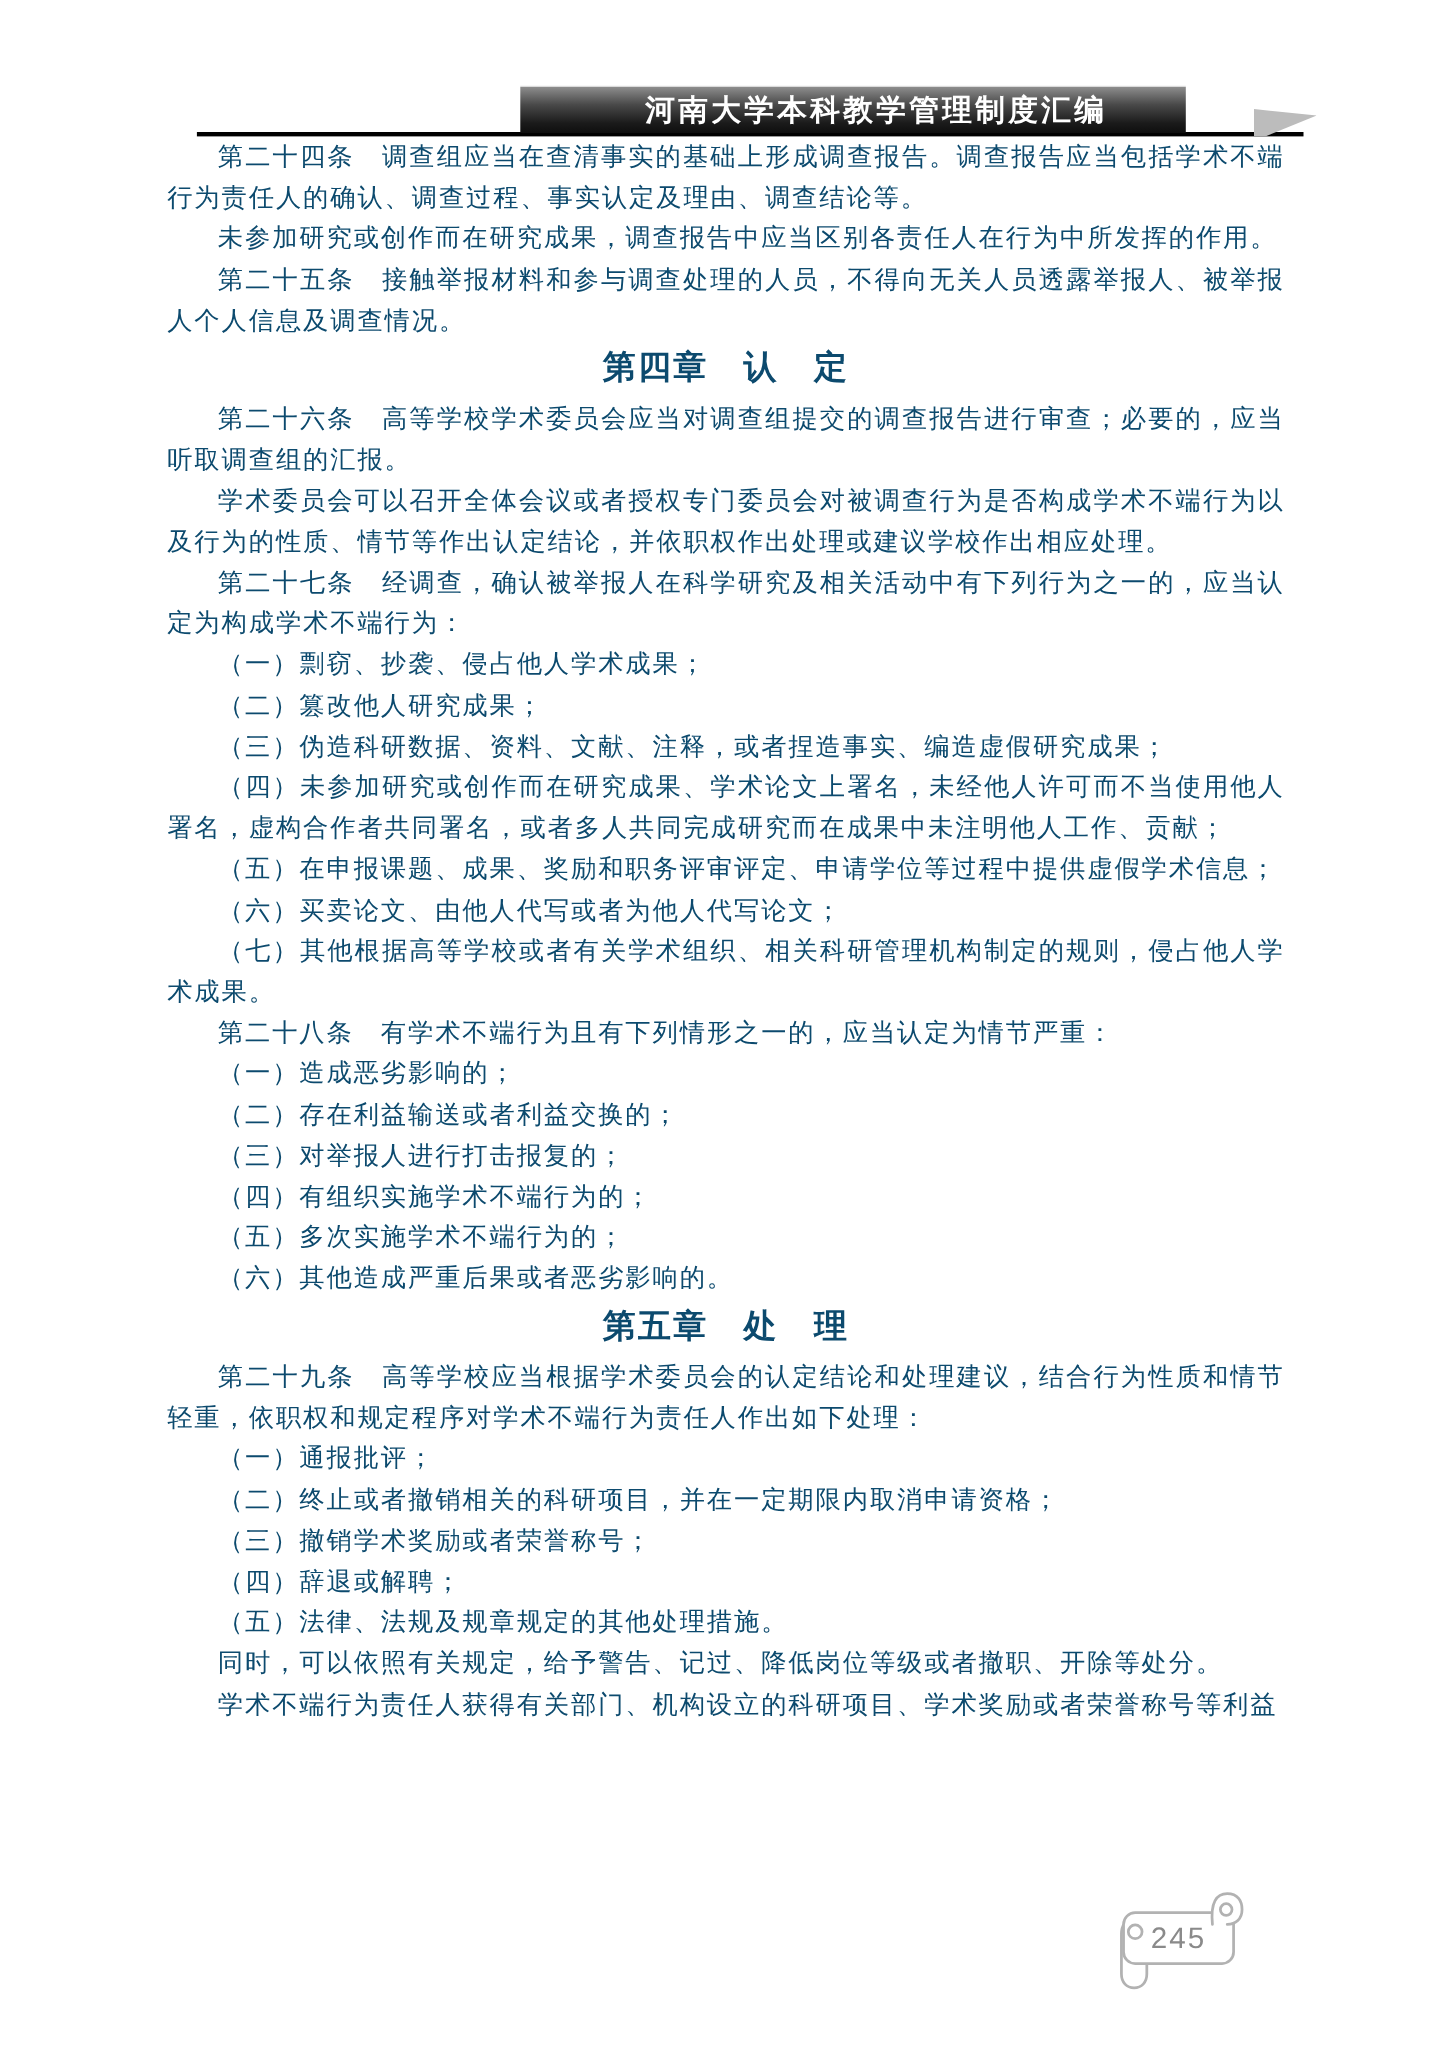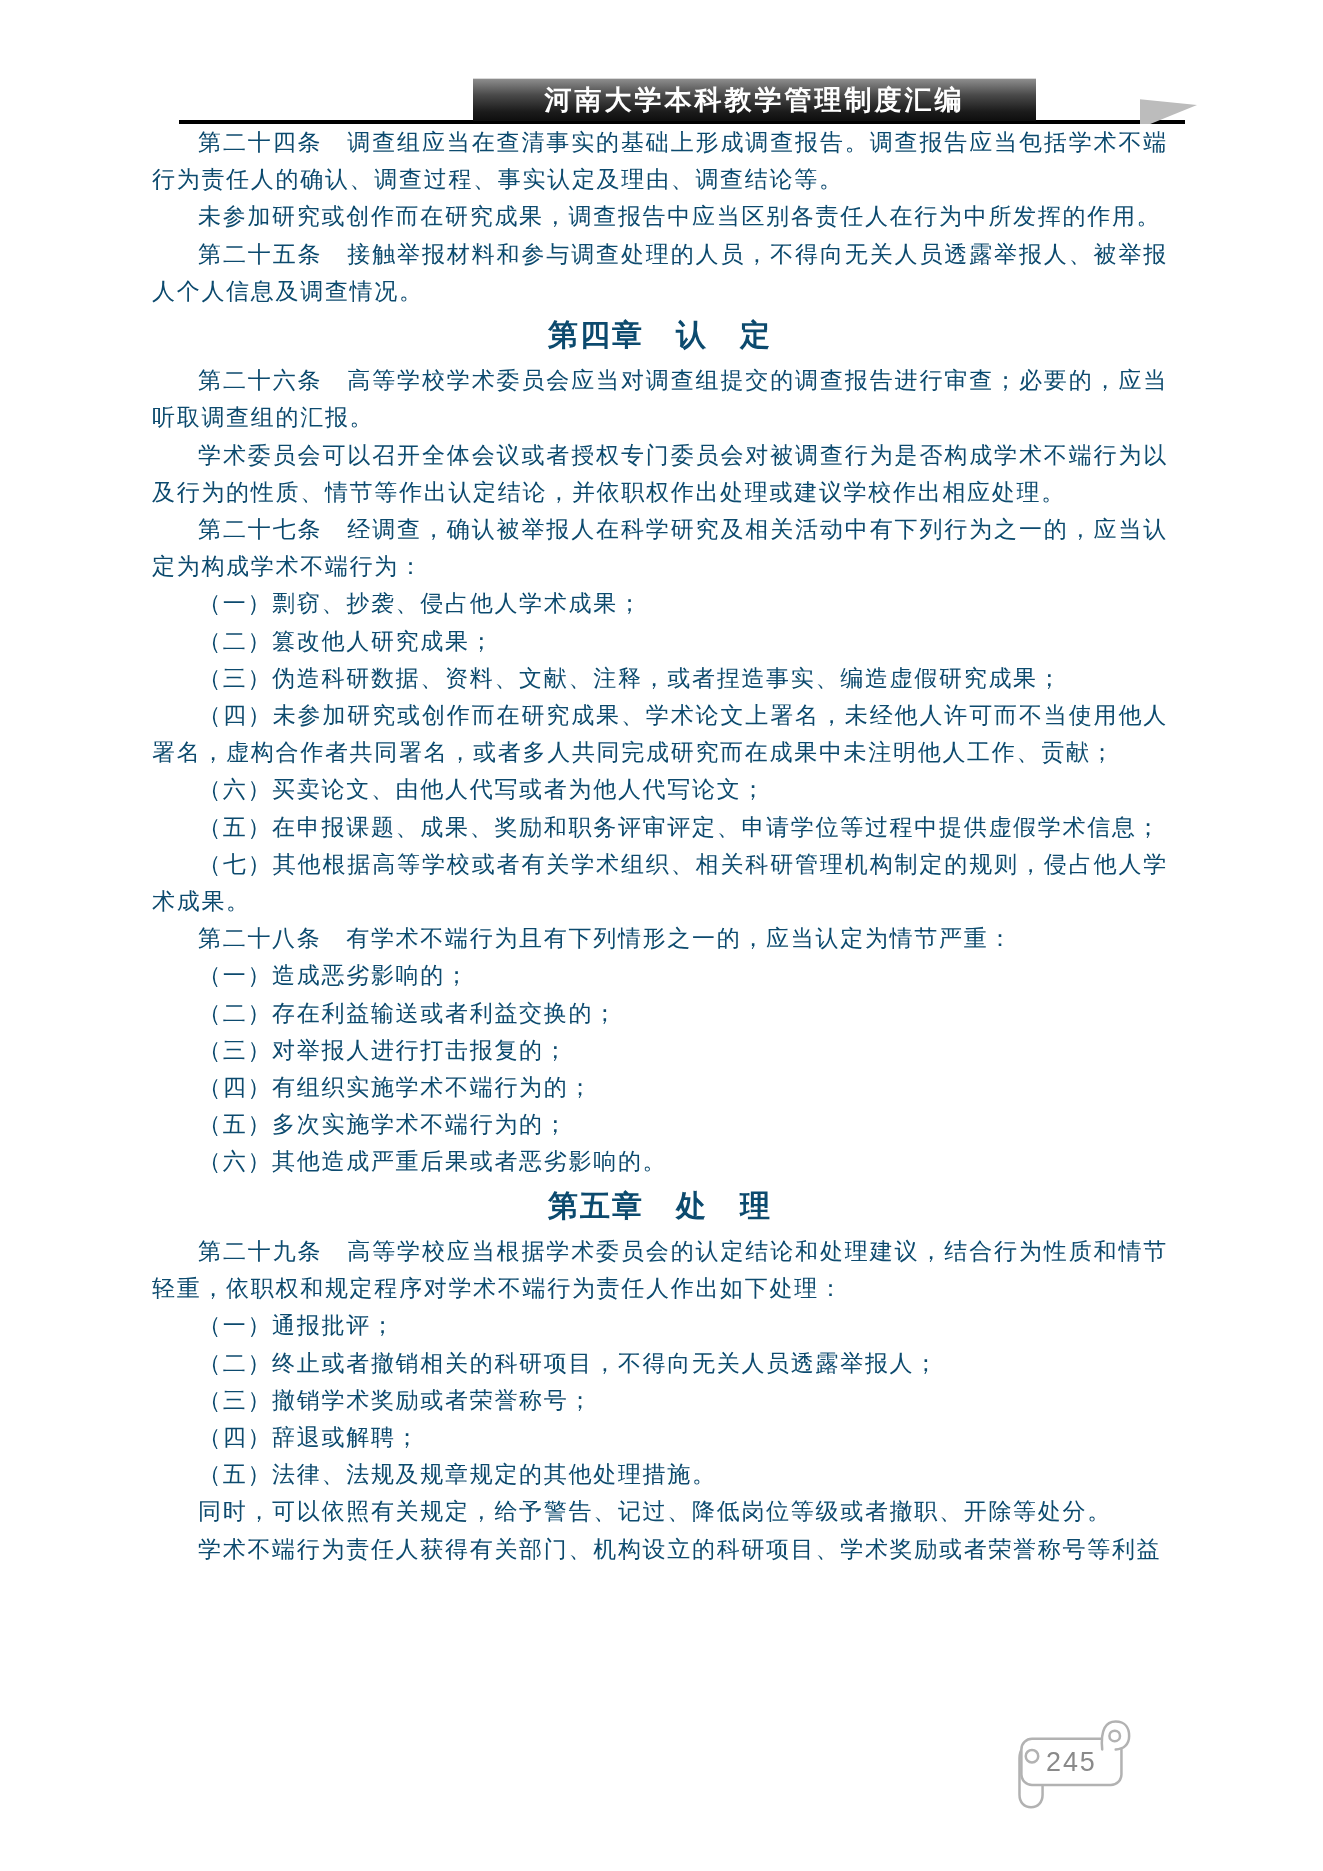--- a/index.html
+++ b/index.html
@@ -13,21 +13,21 @@
   
   .header-rule{
     position:absolute;left:179px;top:120px;
     width:1006px;height:4px;background:#000000;
   }
   .header-banner{
     position:absolute;left:473px;top:78px;
     width:563px;height:42px;
     background:linear-gradient(180deg,#8d8d8d 0%,#4a4a4a 38%,#1b1b1b 78%,#0e0e0e 100%);
     border-top:1px solid #d9d9d9;
-    display:flex;align-items:center;justify-content:center;
+    display:flex;align-items:center;justify-content:center;padding-left:42px;
   }
   .header-banner .title{
     color:#ffffff;
     font-size:27px;font-weight:bold;
     letter-spacing:3px;
     font-family:"Liberation Serif","DejaVu Serif",serif;
     white-space:nowrap;
   }
   .banner-arrow{
     position:absolute;left:1140px;top:97px;
@@ -82,34 +82,34 @@
       <p class="para">未参加研究或创作而在研究成果，调查报告中应当区别各责任人在行为中所发挥的作用。</p>
       <p class="para">第二十五条　接触举报材料和参与调查处理的人员，不得向无关人员透露举报人、被举报人个人信息及调查情况。</p>
       <p class="chapter">第四章　认　定</p>
       <p class="para">第二十六条　高等学校学术委员会应当对调查组提交的调查报告进行审查；必要的，应当听取调查组的汇报。</p>
       <p class="para">学术委员会可以召开全体会议或者授权专门委员会对被调查行为是否构成学术不端行为以及行为的性质、情节等作出认定结论，并依职权作出处理或建议学校作出相应处理。</p>
       <p class="para">第二十七条　经调查，确认被举报人在科学研究及相关活动中有下列行为之一的，应当认定为构成学术不端行为：</p>
       <p class="para">（一）剽窃、抄袭、侵占他人学术成果；</p>
       <p class="para">（二）篡改他人研究成果；</p>
       <p class="para">（三）伪造科研数据、资料、文献、注释，或者捏造事实、编造虚假研究成果；</p>
       <p class="para">（四）未参加研究或创作而在研究成果、学术论文上署名，未经他人许可而不当使用他人署名，虚构合作者共同署名，或者多人共同完成研究而在成果中未注明他人工作、贡献；</p>
+      <p class="para">（五）在申报课题、成果、奖励和职务评审评定、申请学位等过程中提供虚假学术信息；</p>
       <p class="para">（六）买卖论文、由他人代写或者为他人代写论文；</p>
-      <p class="para">（五）在申报课题、成果、奖励和职务评审评定、申请学位等过程中提供虚假学术信息；</p>
       <p class="para">（七）其他根据高等学校或者有关学术组织、相关科研管理机构制定的规则，侵占他人学术成果。</p>
       <p class="para">第二十八条　有学术不端行为且有下列情形之一的，应当认定为情节严重：</p>
       <p class="para">（一）造成恶劣影响的；</p>
       <p class="para">（二）存在利益输送或者利益交换的；</p>
       <p class="para">（三）对举报人进行打击报复的；</p>
       <p class="para">（四）有组织实施学术不端行为的；</p>
       <p class="para">（五）多次实施学术不端行为的；</p>
       <p class="para">（六）其他造成严重后果或者恶劣影响的。</p>
       <p class="chapter">第五章　处　理</p>
       <p class="para">第二十九条　高等学校应当根据学术委员会的认定结论和处理建议，结合行为性质和情节轻重，依职权和规定程序对学术不端行为责任人作出如下处理：</p>
       <p class="para">（一）通报批评；</p>
-      <p class="para">（二）终止或者撤销相关的科研项目，不得向无关人员透露举报人；</p>
+      <p class="para">（二）终止或者撤销相关的科研项目，并在一定期限内取消申请资格；</p>
       <p class="para">（三）撤销学术奖励或者荣誉称号；</p>
       <p class="para">（四）辞退或解聘；</p>
       <p class="para">（五）法律、法规及规章规定的其他处理措施。</p>
       <p class="para">同时，可以依照有关规定，给予警告、记过、降低岗位等级或者撤职、开除等处分。</p>
       <p class="para">学术不端行为责任人获得有关部门、机构设立的科研项目、学术奖励或者荣誉称号等利益</p>
     </div>
 
   <svg class="page-number-scroll" viewBox="0 0 140 105" xmlns="http://www.w3.org/2000/svg">
     <g fill="#ffffff" stroke="#b2b2b2" stroke-width="2.6" stroke-linecap="round">
       <path d="M30 36 C22 36 18 42 18 50 L18 88 C18 96 23 101 30 101 C37 101 42 96 42 88 L42 52"></path>

